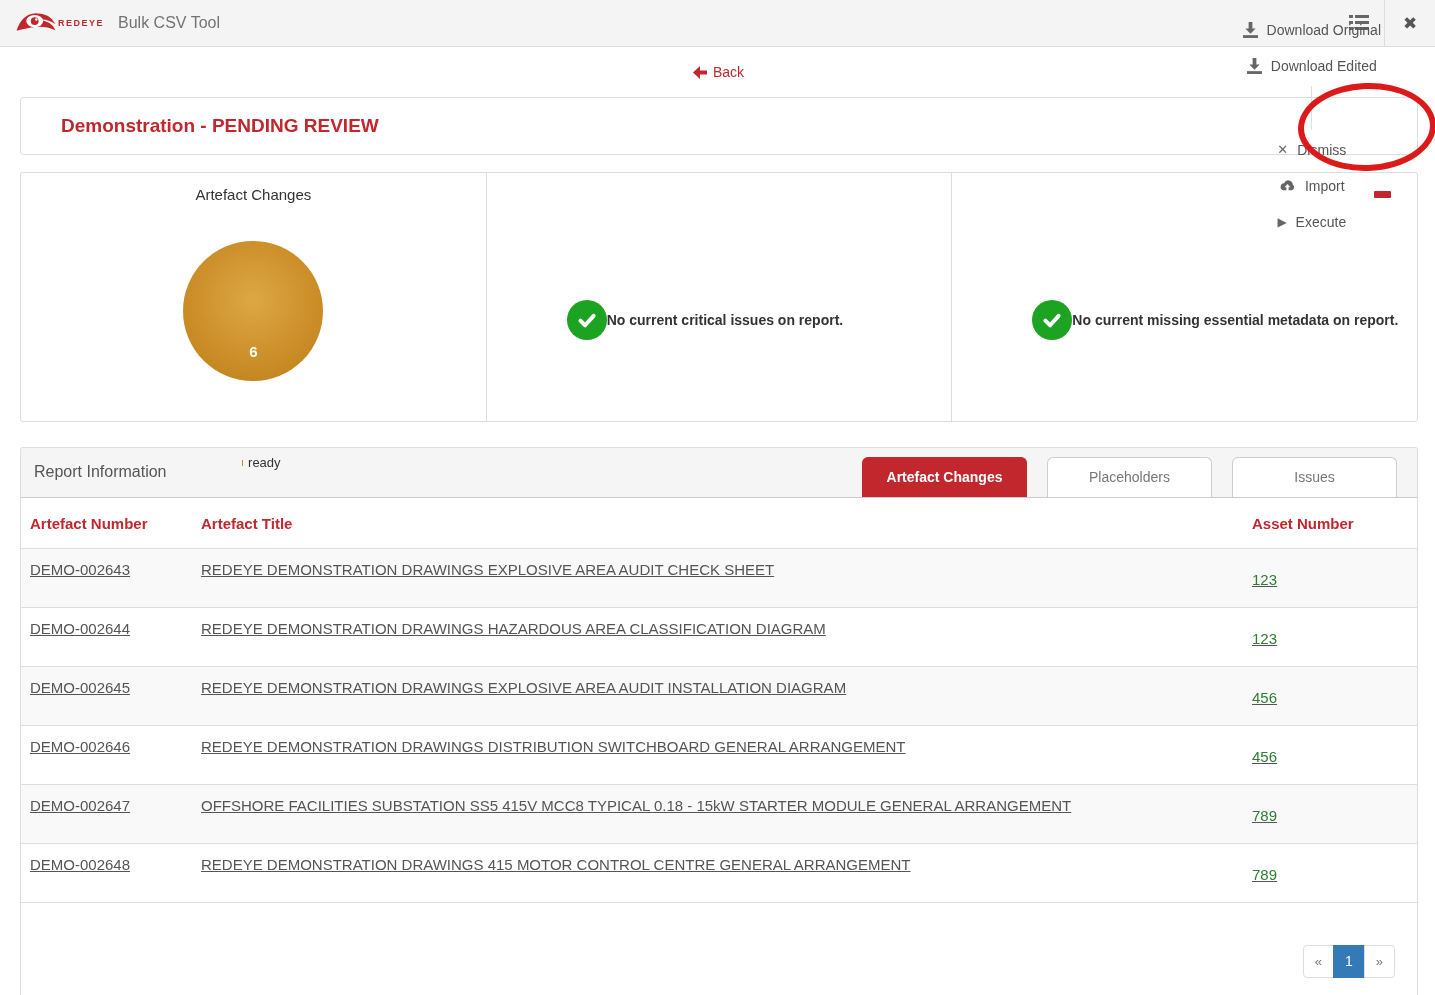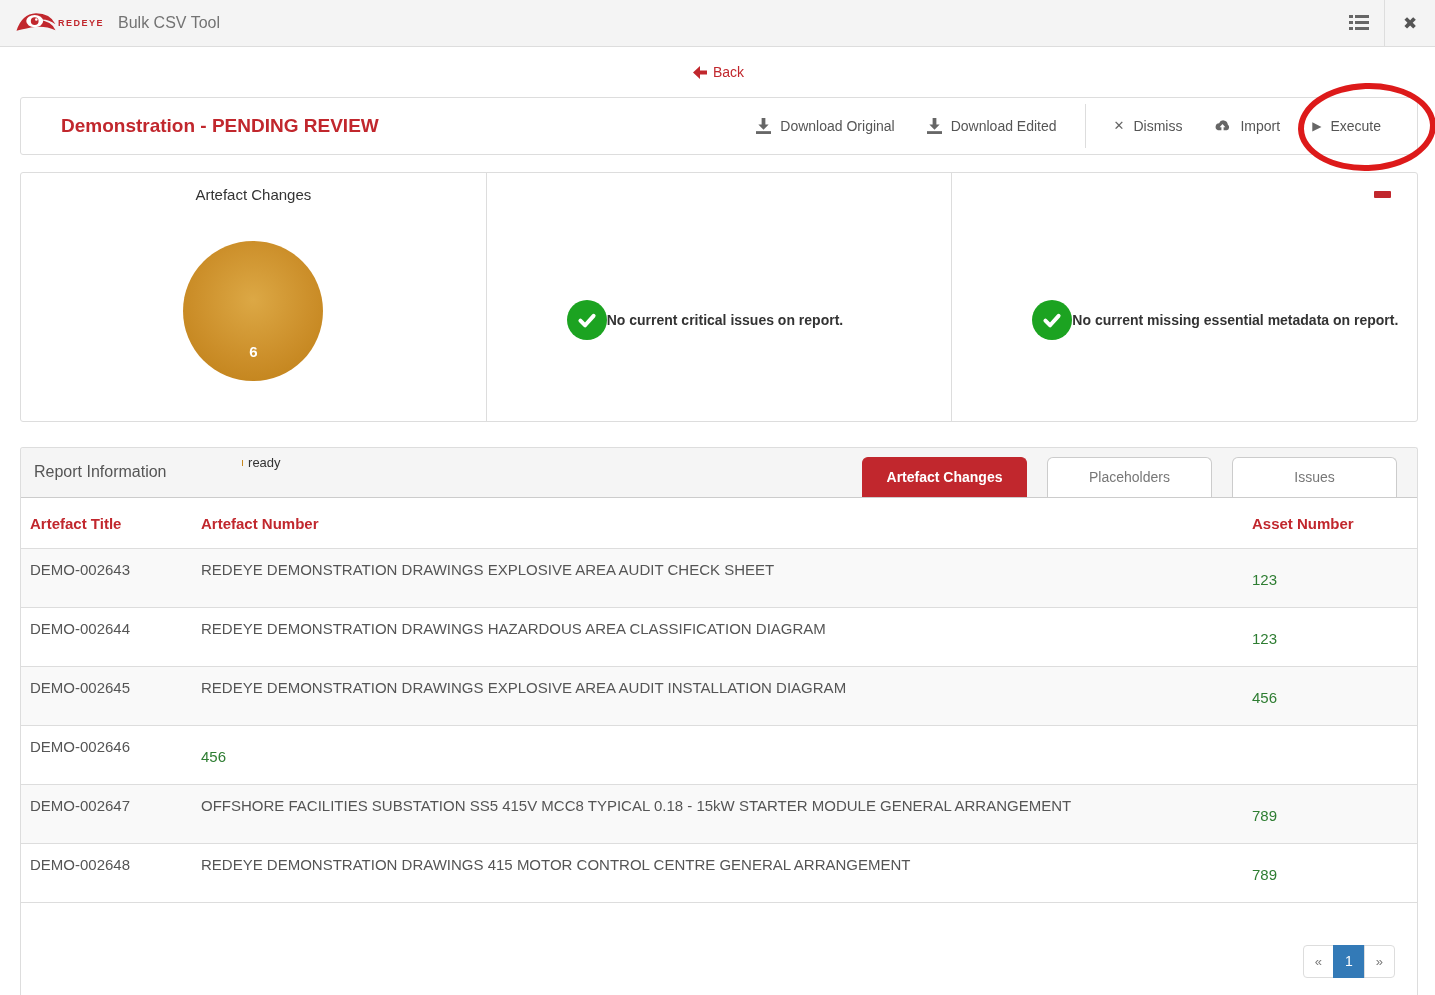--- a/index.html
+++ b/index.html
@@ -21,21 +21,21 @@
   
   .back-row { padding:17px 20px 14px 22px;text-align:center; }
   .back-link { color:#c1272d; font-size:14px; text-decoration:none; display:inline-flex;
     align-items:center; gap:6px; cursor:pointer; }
 
   .panel { margin:0 17px 0 20px; background:#fff; border:1px solid #ddd; border-radius:3px; }
 
   
   .report-header { height:58px; display:flex; align-items:center; padding:0 22px 0 40px; position:relative; }
   .report-title { color:#c1272d; font-size:19px; font-weight:bold; }
-  .header-actions { margin-left:auto; display:flex; align-items:center; gap:4px; }
+  .header-actions { margin-left:auto; display:flex; align-items:center; gap:4px;flex-direction:column; }
   .action-btn { display:inline-flex; align-items:center; gap:9px; color:#555; font-size:14px;
     background:none; border:none; padding:8px 14px; cursor:pointer; font-family:inherit; }
   .action-btn svg, .action-btn .glyph { color:#666; fill:#666; }
   .glyph-play { font-size:12px; color:#555; }
   .glyph-x { font-size:13px; font-weight:bold; color:#555; }
   .action-sep { width:1px; height:44px; background:#ddd; margin:0 10px; }
   .execute-annotation { position:absolute; left:1277px; top:-15px; width:138px; height:88px;
     border:6px solid #dd1a1a; border-radius:50%; transform:rotate(-2deg); pointer-events:none; z-index:5; }
 
   
@@ -65,21 +65,21 @@
     display:flex; align-items:center; padding:0 20px 0 13px; border-radius:3px 3px 0 0; }
   .ri-title { color:#555; font-size:16px; }
   .tabs { margin-left:auto; display:flex; gap:20px; align-self:flex-end; }
   .tab { width:165px; height:40px; border:1px solid #ccc; border-bottom:none; border-radius:6px 6px 0 0;
     background:#fff; color:#777; font-size:14px; font-family:inherit; cursor:pointer; }
   .tab.active { background:#c1272d; border-color:#c1272d; color:#fff; font-weight:bold; }
 
   .grid-row { display:grid; grid-template-columns:171px 1fr 165px; padding-left:9px; }
   .thead { height:51px; border-bottom:1px solid #ddd; }
   .th { color:#c1272d; font-weight:bold; font-size:15px; padding-top:17px; }
-  .data-row { height:59px; border-bottom:1px solid #ddd; font-size:15px; }
+  .data-row { height:59px; border-bottom:1px solid #ddd; font-size:15px;text-decoration:underline; }
   .data-row:nth-child(odd) { background:#f9f9f9; }
   .cell-number, .cell-title { padding-top:12px; color:#555; }
   .cell-title { padding-right:20px; }
   .cell-asset { padding-top:22px; color:#2e7d32; }
 
   .pagination-row { display:flex; justify-content:flex-end; padding:42px 22px 18px 0; }
   .pagination { display:flex; }
   .page-btn { min-width:31px; height:33px; border:1px solid #ddd; background:#fff; color:#7a7a7a;
     font-size:13px; font-family:inherit; cursor:pointer; padding:0 11px; margin-left:-1px; }
   .page-btn:first-child { border-radius:4px 0 0 4px; margin-left:0; }
@@ -202,22 +202,22 @@
   <div class="ri-header">
     <span class="ri-title">Report Information</span>
     <div class="tabs">
       <button class="tab active">Artefact Changes</button>
       <button class="tab">Placeholders</button>
       <button class="tab">Issues</button>
     </div>
   </div>
 
   <div class="grid-row thead">
+    <div class="th">Artefact Number</div>
     <div class="th">Artefact Title</div>
-    <div class="th">Artefact Number</div>
     <div class="th">Asset Number</div>
   </div>
 
   <div>
     <div class="grid-row data-row">
       <div class="cell-number">DEMO-002643</div>
       <div class="cell-title">REDEYE DEMONSTRATION DRAWINGS EXPLOSIVE AREA AUDIT CHECK SHEET</div>
       <div class="cell-asset">123</div>
     </div>
     <div class="grid-row data-row">
@@ -225,20 +225,21 @@
       <div class="cell-title">REDEYE DEMONSTRATION DRAWINGS HAZARDOUS AREA CLASSIFICATION DIAGRAM</div>
       <div class="cell-asset">123</div>
     </div>
     <div class="grid-row data-row">
       <div class="cell-number">DEMO-002645</div>
       <div class="cell-title">REDEYE DEMONSTRATION DRAWINGS EXPLOSIVE AREA AUDIT INSTALLATION DIAGRAM</div>
       <div class="cell-asset">456</div>
     </div>
     <div class="grid-row data-row">
       <div class="cell-number">DEMO-002646</div>
+      <div class="cell-title">REDEYE DEMONSTRATION DRAWINGS DISTRIBUTION SWITCHBOARD GENERAL ARRANGEMENT</div>
       <div class="cell-asset">456</div>
     </div>
     <div class="grid-row data-row">
       <div class="cell-number">DEMO-002647</div>
       <div class="cell-title">OFFSHORE FACILITIES SUBSTATION SS5 415V MCC8 TYPICAL 0.18 - 15kW STARTER MODULE GENERAL ARRANGEMENT</div>
       <div class="cell-asset">789</div>
     </div>
     <div class="grid-row data-row">
       <div class="cell-number">DEMO-002648</div>
       <div class="cell-title">REDEYE DEMONSTRATION DRAWINGS 415 MOTOR CONTROL CENTRE GENERAL ARRANGEMENT</div>

